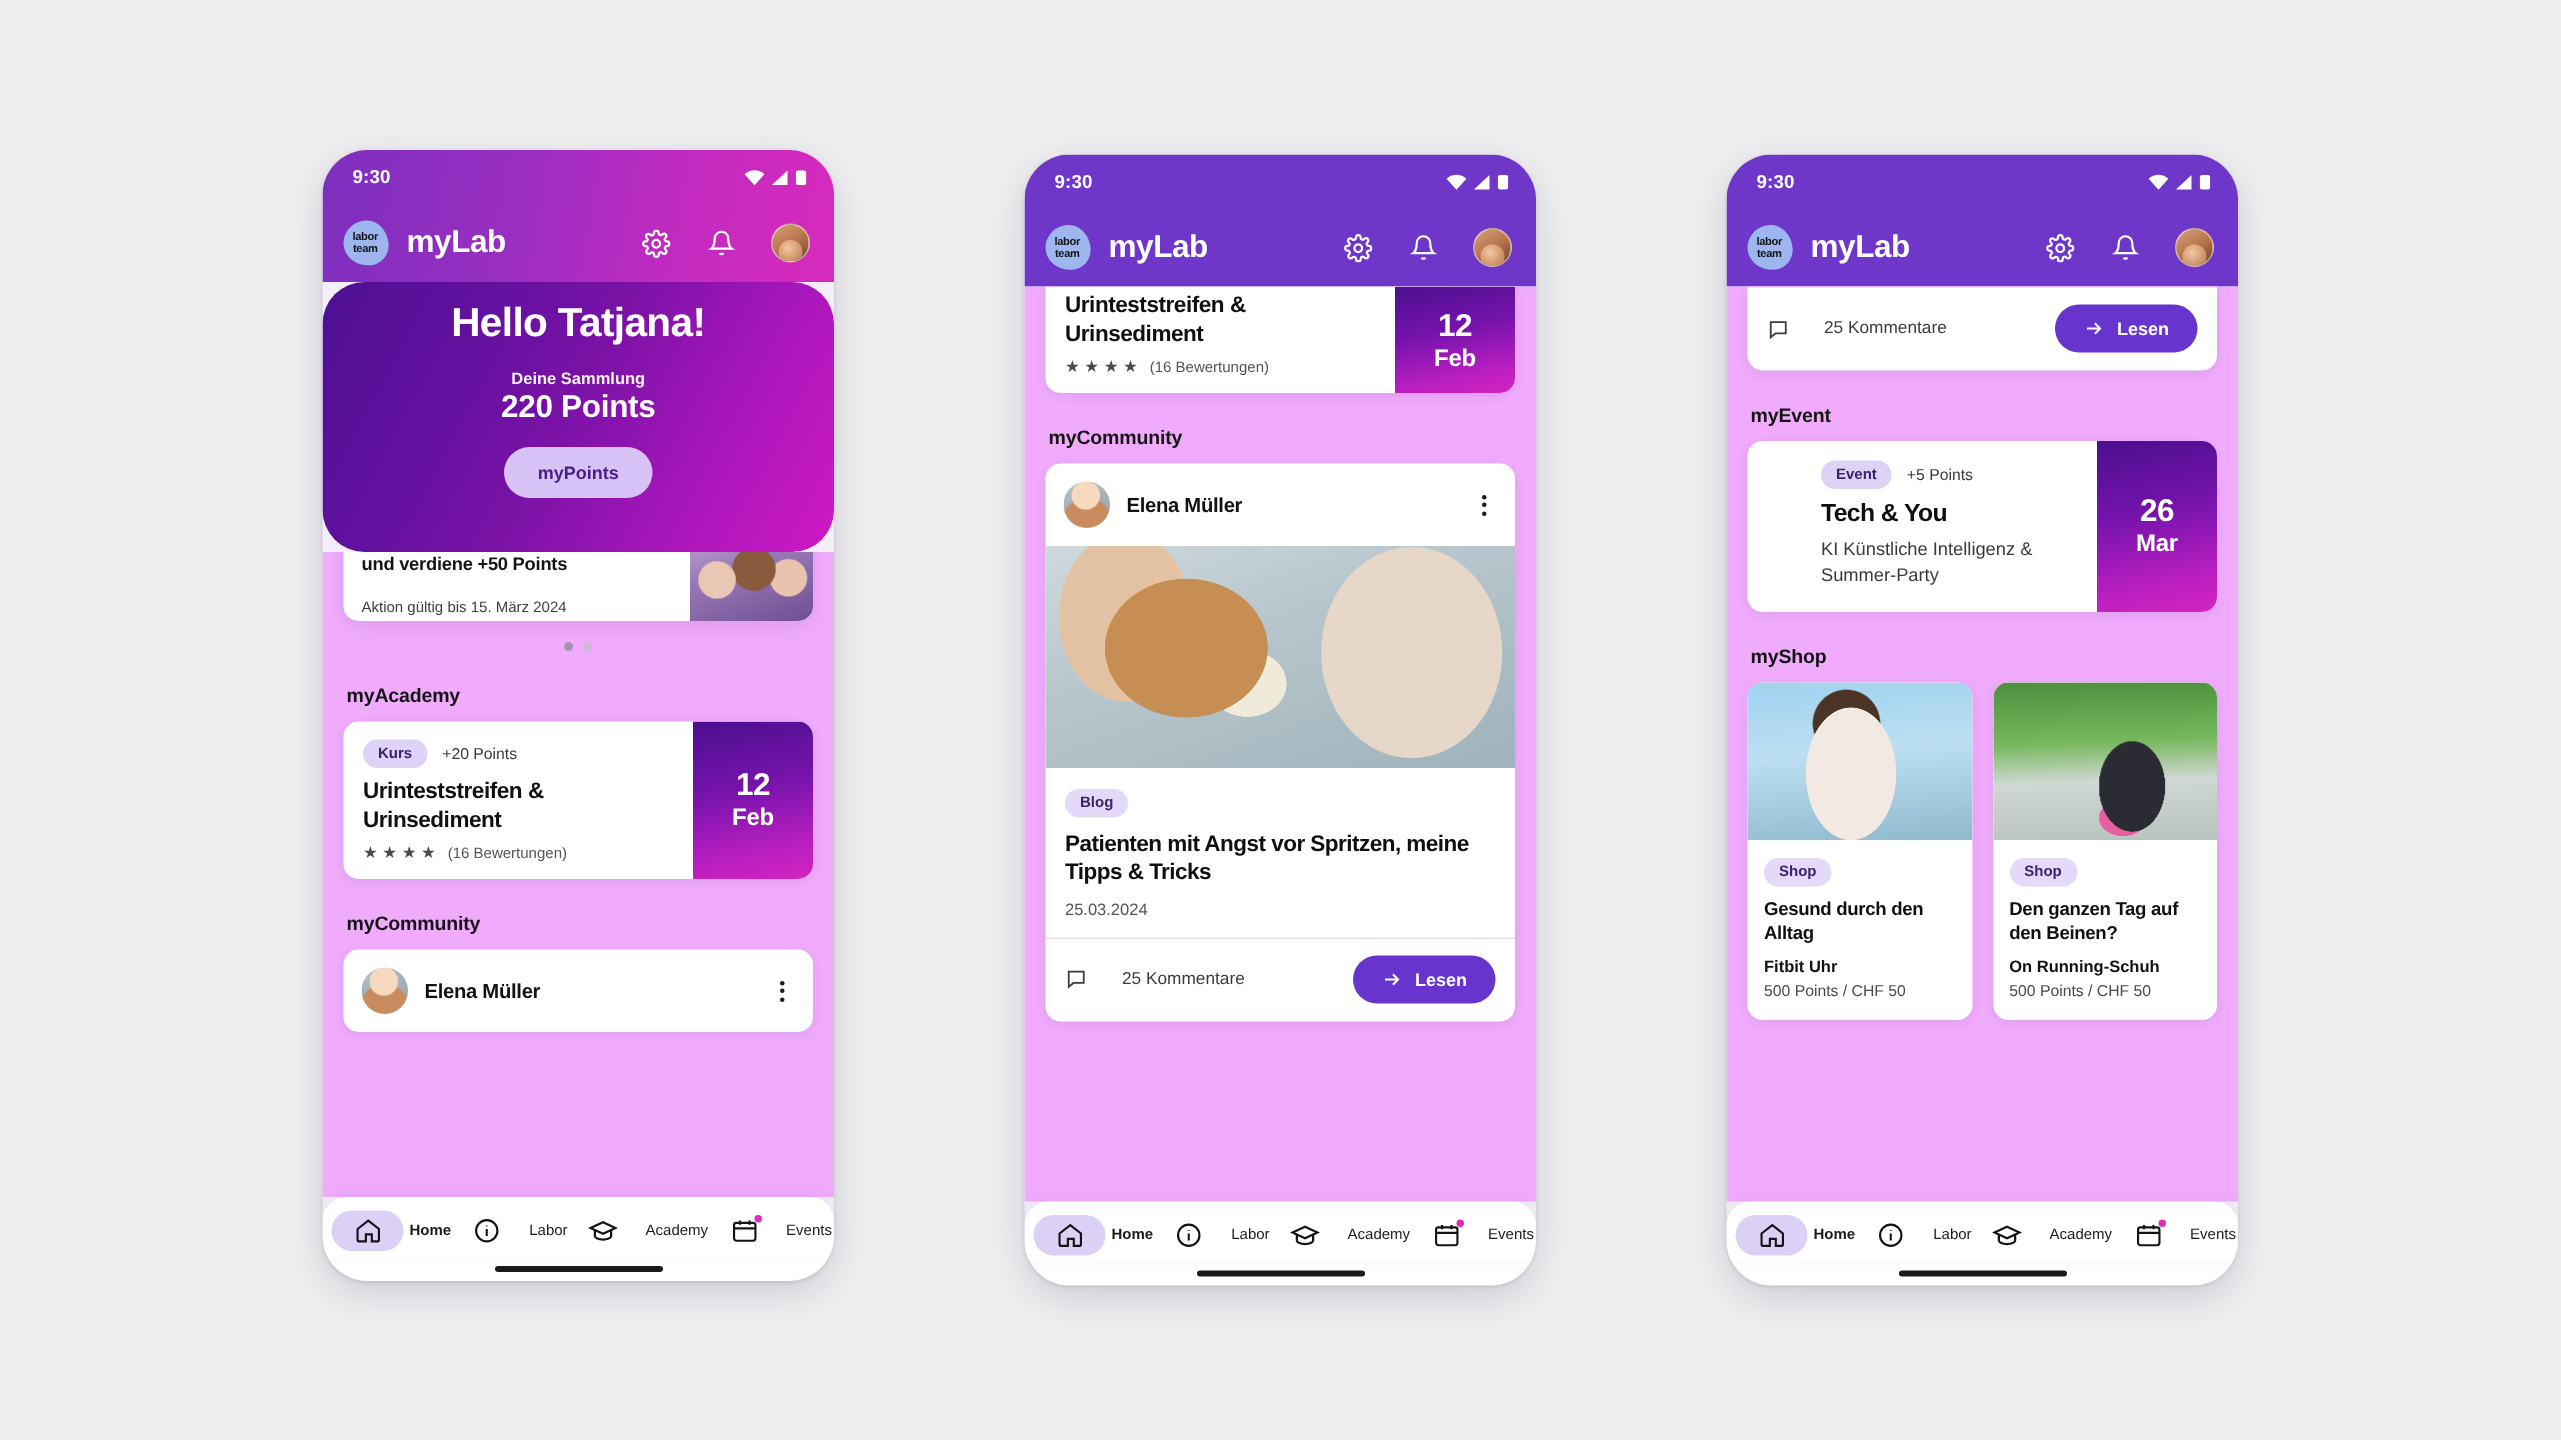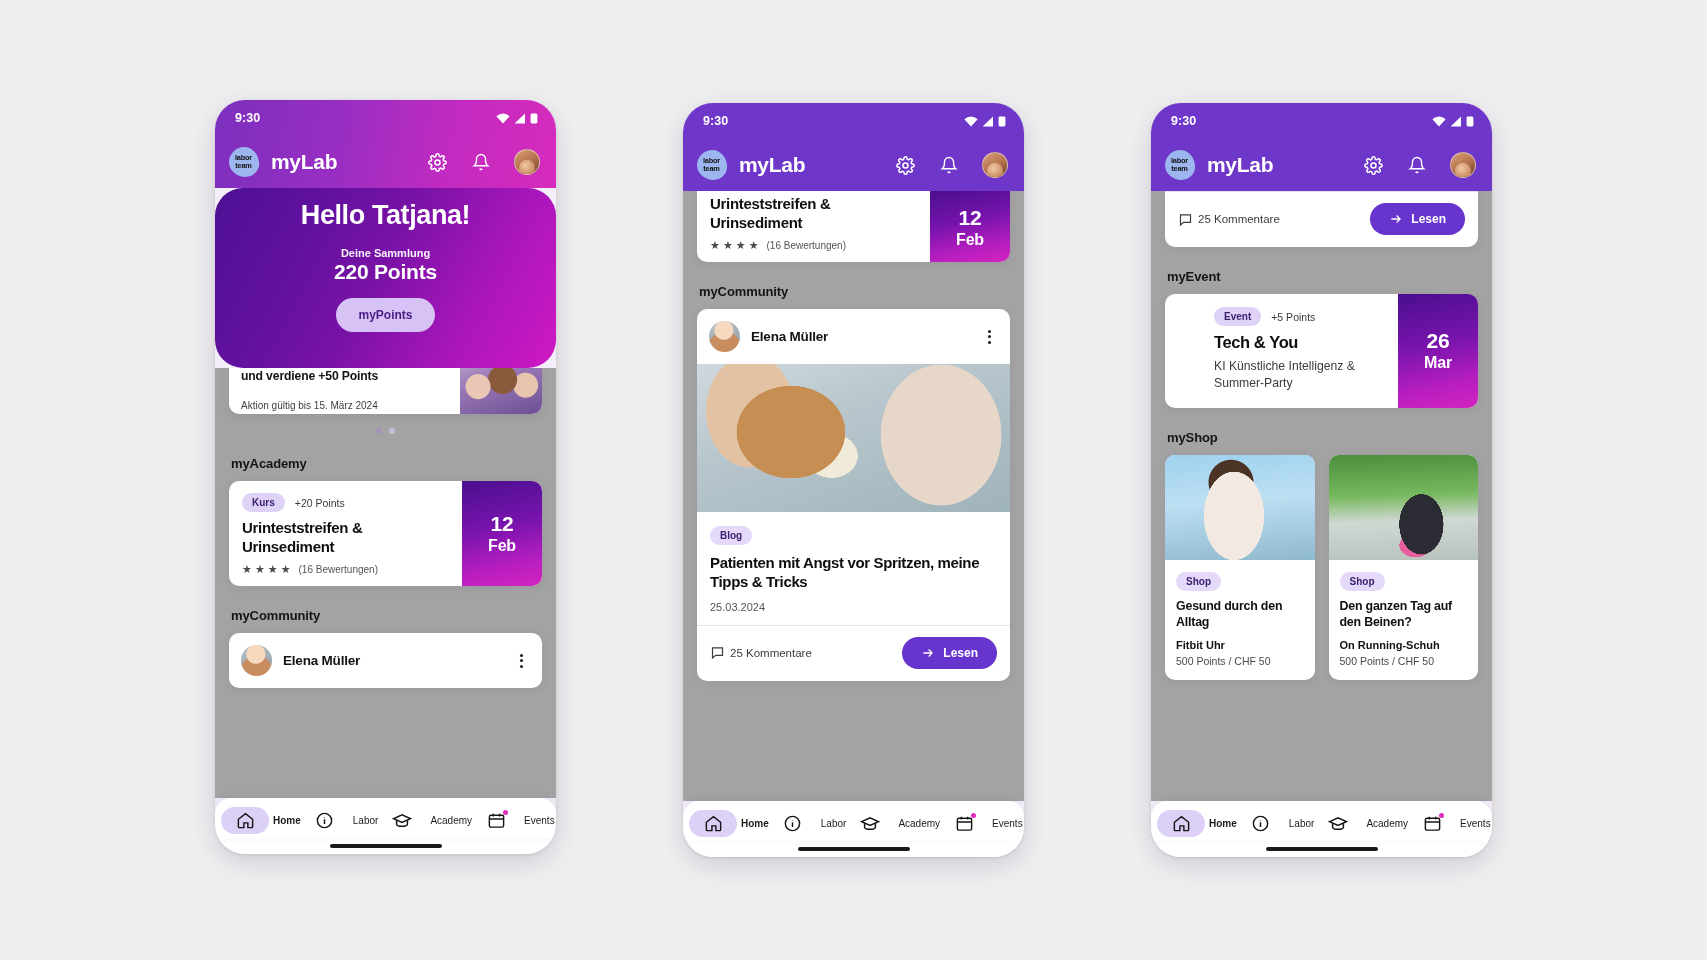--- a/index.html
+++ b/index.html
@@ -87,21 +87,21 @@
   .mypoints-btn {
     margin: 14px auto 0; display: inline-block;
     background: #d6c2f5; color: #4a1d86;
     font-size: 12px; font-weight: 700;
     padding: 10px 22px; border-radius: 22px; border: 0; cursor: pointer;
   }
 
   
   .body {
     flex: 1 1 auto; position: relative; overflow: hidden;
-    background: #a3a3a3;
+    background: #f0abfc;
   }
   .scroll { position: absolute; inset: 0; }
 
   
   .promo-wrap { position: relative; margin-top: -26px; padding: 0 14px; }
   .promo {
     display: flex; background: #fff; border-radius: 10px; overflow: hidden;
     box-shadow: 0 3px 10px rgba(70,40,110,.10);
     height: 72px;
   }
@@ -173,21 +173,21 @@
       radial-gradient(ellipse 60px 70px at 78% 48%, #e6d7c9 0 100%, transparent 101%),
       linear-gradient(160deg,#cfd9dd 0%,#b7c6cc 40%,#9fb3bb 100%);
   }
   .post-body { padding: 13px 13px 0; }
   .post-body h3 { font-size: 15px; font-weight: 700; color: #0f0f0f; line-height: 1.26; margin-top: 11px; letter-spacing: -.35px; }
   .post-date { font-size: 11px; color: #555; margin-top: 9px; }
   .post-foot {
     display: flex; align-items: center; justify-content: space-between;
     border-top: 1px solid #e6e2ec; margin-top: 12px; padding: 11px 13px 12px;
   }
-  .cmt { display: flex; align-items: center; gap: 5px; font-size: 11.5px; color: #3b3b3b; }
+  .cmt { display: flex; align-items: center; gap: 23px; font-size: 11.5px; color: #3b3b3b; }
   .lesen {
     display: flex; align-items: center; gap: 8px;
     background: #6734cd; color: #fff; border: 0; cursor: pointer;
     font-size: 12px; font-weight: 700;
     padding: 9px 19px; border-radius: 20px;
   }
 
   
   .shop-grid { display: flex; gap: 14px; padding: 0 14px; }
   .shop-card { flex: 1 1 0; background: #fff; border-radius: 10px; overflow: hidden; box-shadow: 0 2px 8px rgba(70,40,110,.09); min-width: 0; }

